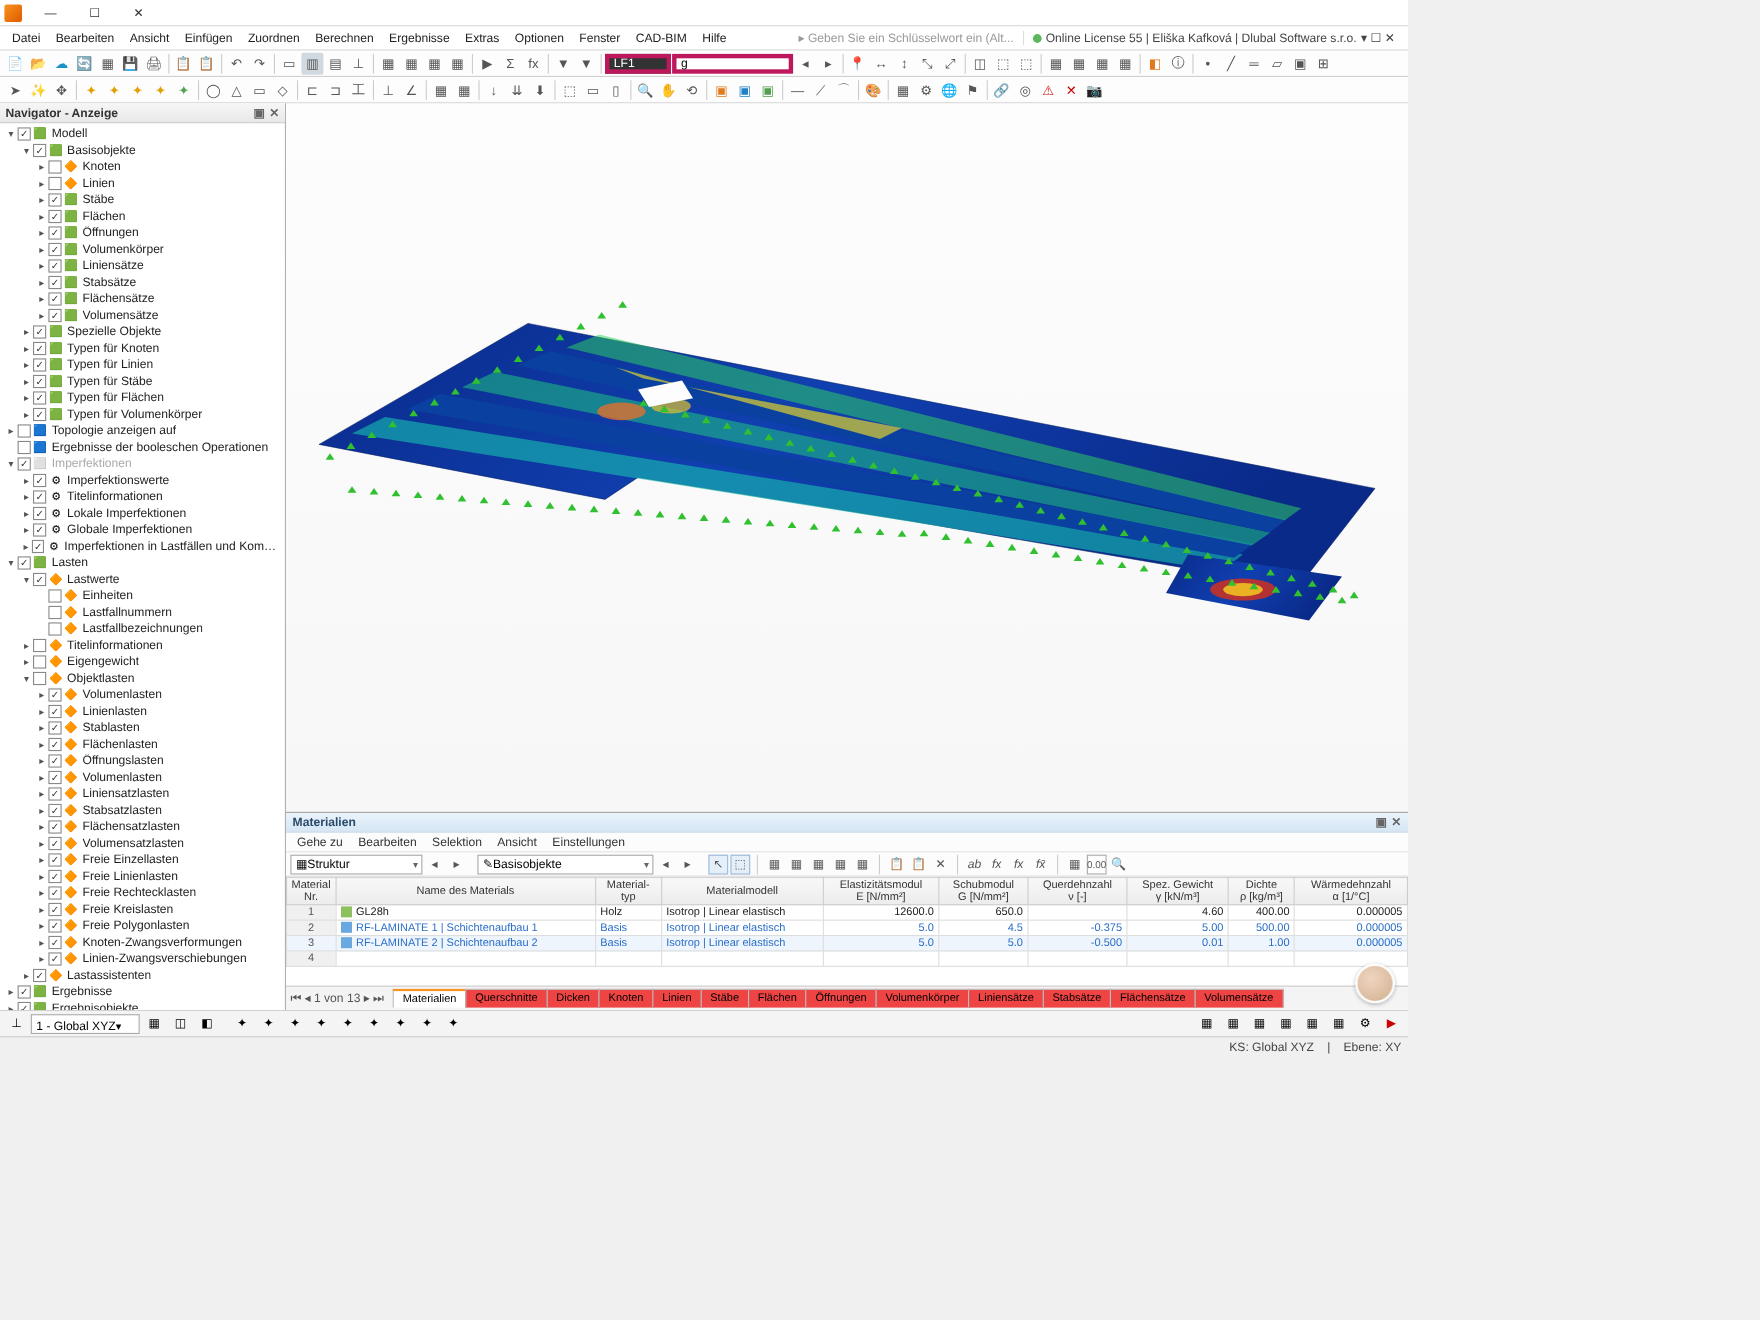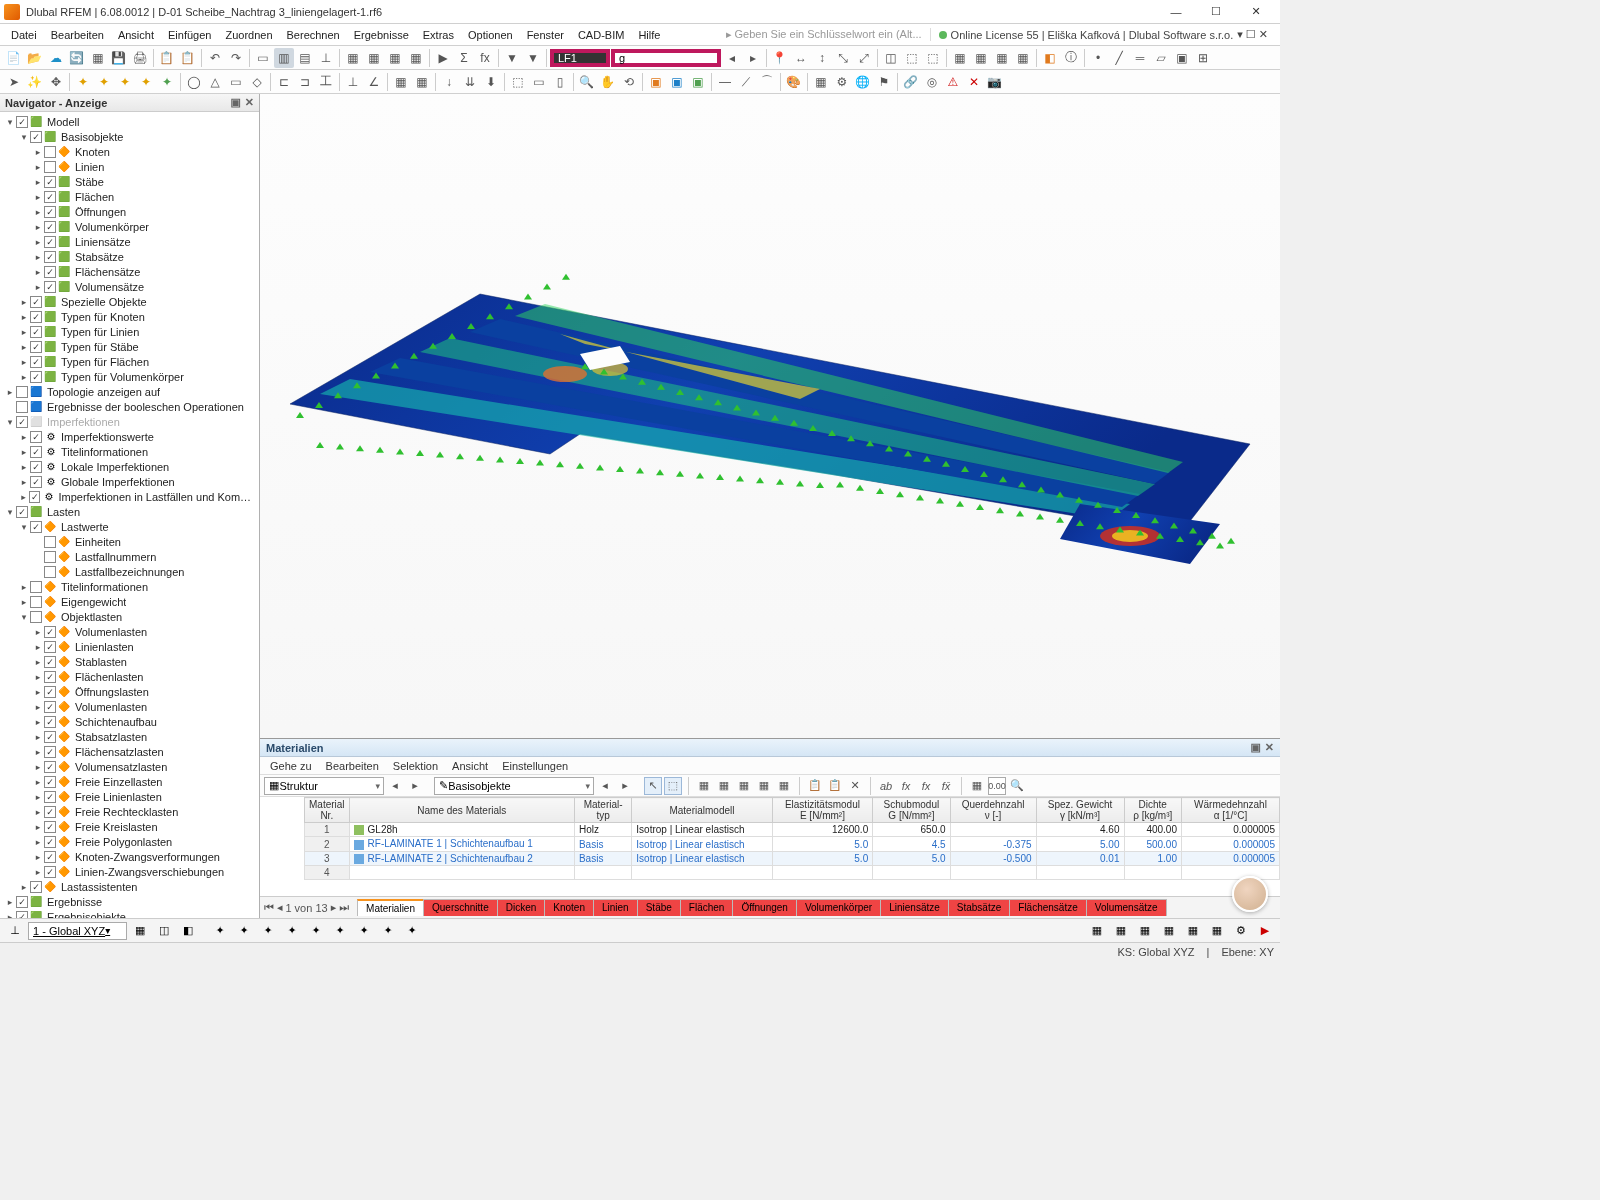--- a/index.html
+++ b/index.html
@@ -33,46 +33,45 @@
 .viewport svg { position:absolute; top:0; left:0; }
 .bottom-panel { position:absolute; left:260px; right:0; bottom:42px; height:180px; background:#fff; border-top:1px solid #999; display:flex; flex-direction:column;justify-content:flex-end;}
 .bp-title { height:18px; background:linear-gradient(#eaf3fb,#d5e6f5); border-bottom:1px solid #b8c8d8; padding:0 6px; display:flex; align-items:center; font-weight:bold; color:#2a4a6a;}
 .bp-title .pins {margin-left:auto;display:flex;gap:4px;color:#666;}
 .bp-menu { height:18px; display:flex; align-items:center; padding:0 4px; gap:2px; border-bottom:1px solid #ddd; background:#fcfcfc;}
 .bp-menu .mitem { padding:1px 6px; color:#333; cursor:pointer;}
 .bp-tools { height:22px; display:flex; align-items:center; padding:0 4px; gap:2px; border-bottom:1px solid #ddd; background:#fcfcfc;}
 .bp-tools .combo { height:18px; border:1px solid #a9a9a9; background:#fff; padding:0 14px 0 4px; display:flex; align-items:center; min-width:120px; position:relative;}
 .bp-tools .combo::after{content:"▾";position:absolute;right:3px;color:#666;font-size:9px;}
 .bp-tools .nb { width:18px;height:18px;display:flex;align-items:center;justify-content:center;color:#555;border:1px solid transparent;}
-.grid { flex:1; overflow:auto;margin-left:44px; }
+.grid { flex:1; overflow:auto; }
 .grid table { border-collapse:collapse; width:100%; }
 .grid th { background:linear-gradient(#f8f8f8,#ececec); border:1px solid #ccc; padding:1px 4px; font-weight:normal; color:#333; font-size:10px; text-align:center; line-height:1.1;}
 .grid td { border:1px solid #ddd; padding:1px 4px; font-size:10px; color:#222; height:14px;}
 .grid td.num { text-align:right; }
 .grid td.rowh { background:#f0f0f0; text-align:center; color:#555; width:28px;}
 .grid tr.sel td { background:#eef5fc; }
 .grid td.blue { color:#2a6ec8; }
 .bp-tabs { height:22px; border-top:1px solid #ccc; background:#f4f4f4; display:flex; align-items:center; padding:0 4px; gap:0;}
 .bp-tabs .pgnav{display:flex;align-items:center;gap:3px;margin-right:8px;color:#555;}
 .bp-tabs .tab { padding:2px 8px; border:1px solid #bbb; border-bottom:none; background:#ef4444; margin-right:-1px; cursor:pointer; font-size:10px;}
 .bp-tabs .tab.active { background:#fff; border-top:2px solid #f7931e;}
 .bottombar { position:absolute; left:0; right:0; bottom:18px; height:24px; background:#f4f4f4; border-top:1px solid #ccc; display:flex; align-items:center; padding:0 4px; gap:2px;}
 .bottombar .tbtn { width:22px; height:20px; display:flex; align-items:center; justify-content:center; }
-.bottombar .combo{height:18px;border:1px solid #aaa;background:#fff;padding:0 16px 0 4px;font-size:10px;display:flex;align-items:center;text-decoration:underline;}
+.bottombar .combo{height:18px;border:1px solid #aaa;background:#fff;padding:0 16px 0 4px;font-size:10px;display:flex;align-items:flex-end;}
 .statusbar { position:absolute; left:0; right:0; bottom:0; height:18px; background:#f0f0f0; border-top:1px solid #ccc; display:flex; align-items:center; padding:0 6px; gap:12px; font-size:10px; color:#444;}
 .statusbar .sp { flex:1; }
 .avatar { position:absolute; right:12px; bottom:48px; width:36px; height:36px; border-radius:50%; background:radial-gradient(circle at 40% 35%,#f0d5c0,#d0b090); border:2px solid #fff; box-shadow:0 1px 4px rgba(0,0,0,.3);}
 .swatch{display:inline-block;width:10px;height:10px;vertical-align:middle;margin-right:4px;}
 </style>
 </head>
 <body>
 
 <div class="titlebar">
   <div class="logo"></div>
-  <div class="title">Dlubal RFEM | 6.08.0012 | D-01 Scheibe_Nachtrag 3_liniengelagert-1.rf6</div>
   <div class="wbtn">—</div>
   <div class="wbtn">☐</div>
   <div class="wbtn close">✕</div>
 </div>
 
 <div class="menubar">
   <div id="menuitems" style="display:flex">
       <div class="mitem">Datei</div>
       <div class="mitem">Bearbeiten</div>
       <div class="mitem">Ansicht</div>
@@ -464,21 +463,21 @@
         <div class="tree-row" style="padding-left: 32px;">
           <span class="arrow">▸</span>
           <span class="chk">✓</span>
           <span class="ic">🔶</span>
           <span class="lbl">Volumenlasten</span>
         </div>
         <div class="tree-row" style="padding-left: 32px;">
           <span class="arrow">▸</span>
           <span class="chk">✓</span>
           <span class="ic">🔶</span>
-          <span class="lbl">Schichtenaufbau</span>
+          <span class="lbl">Liniensatzlasten</span>
         </div>
         <div class="tree-row" style="padding-left: 32px;">
           <span class="arrow">▸</span>
           <span class="chk">✓</span>
           <span class="ic">🔶</span>
           <span class="lbl">Stabsatzlasten</span>
         </div>
         <div class="tree-row" style="padding-left: 32px;">
           <span class="arrow">▸</span>
           <span class="chk">✓</span>

